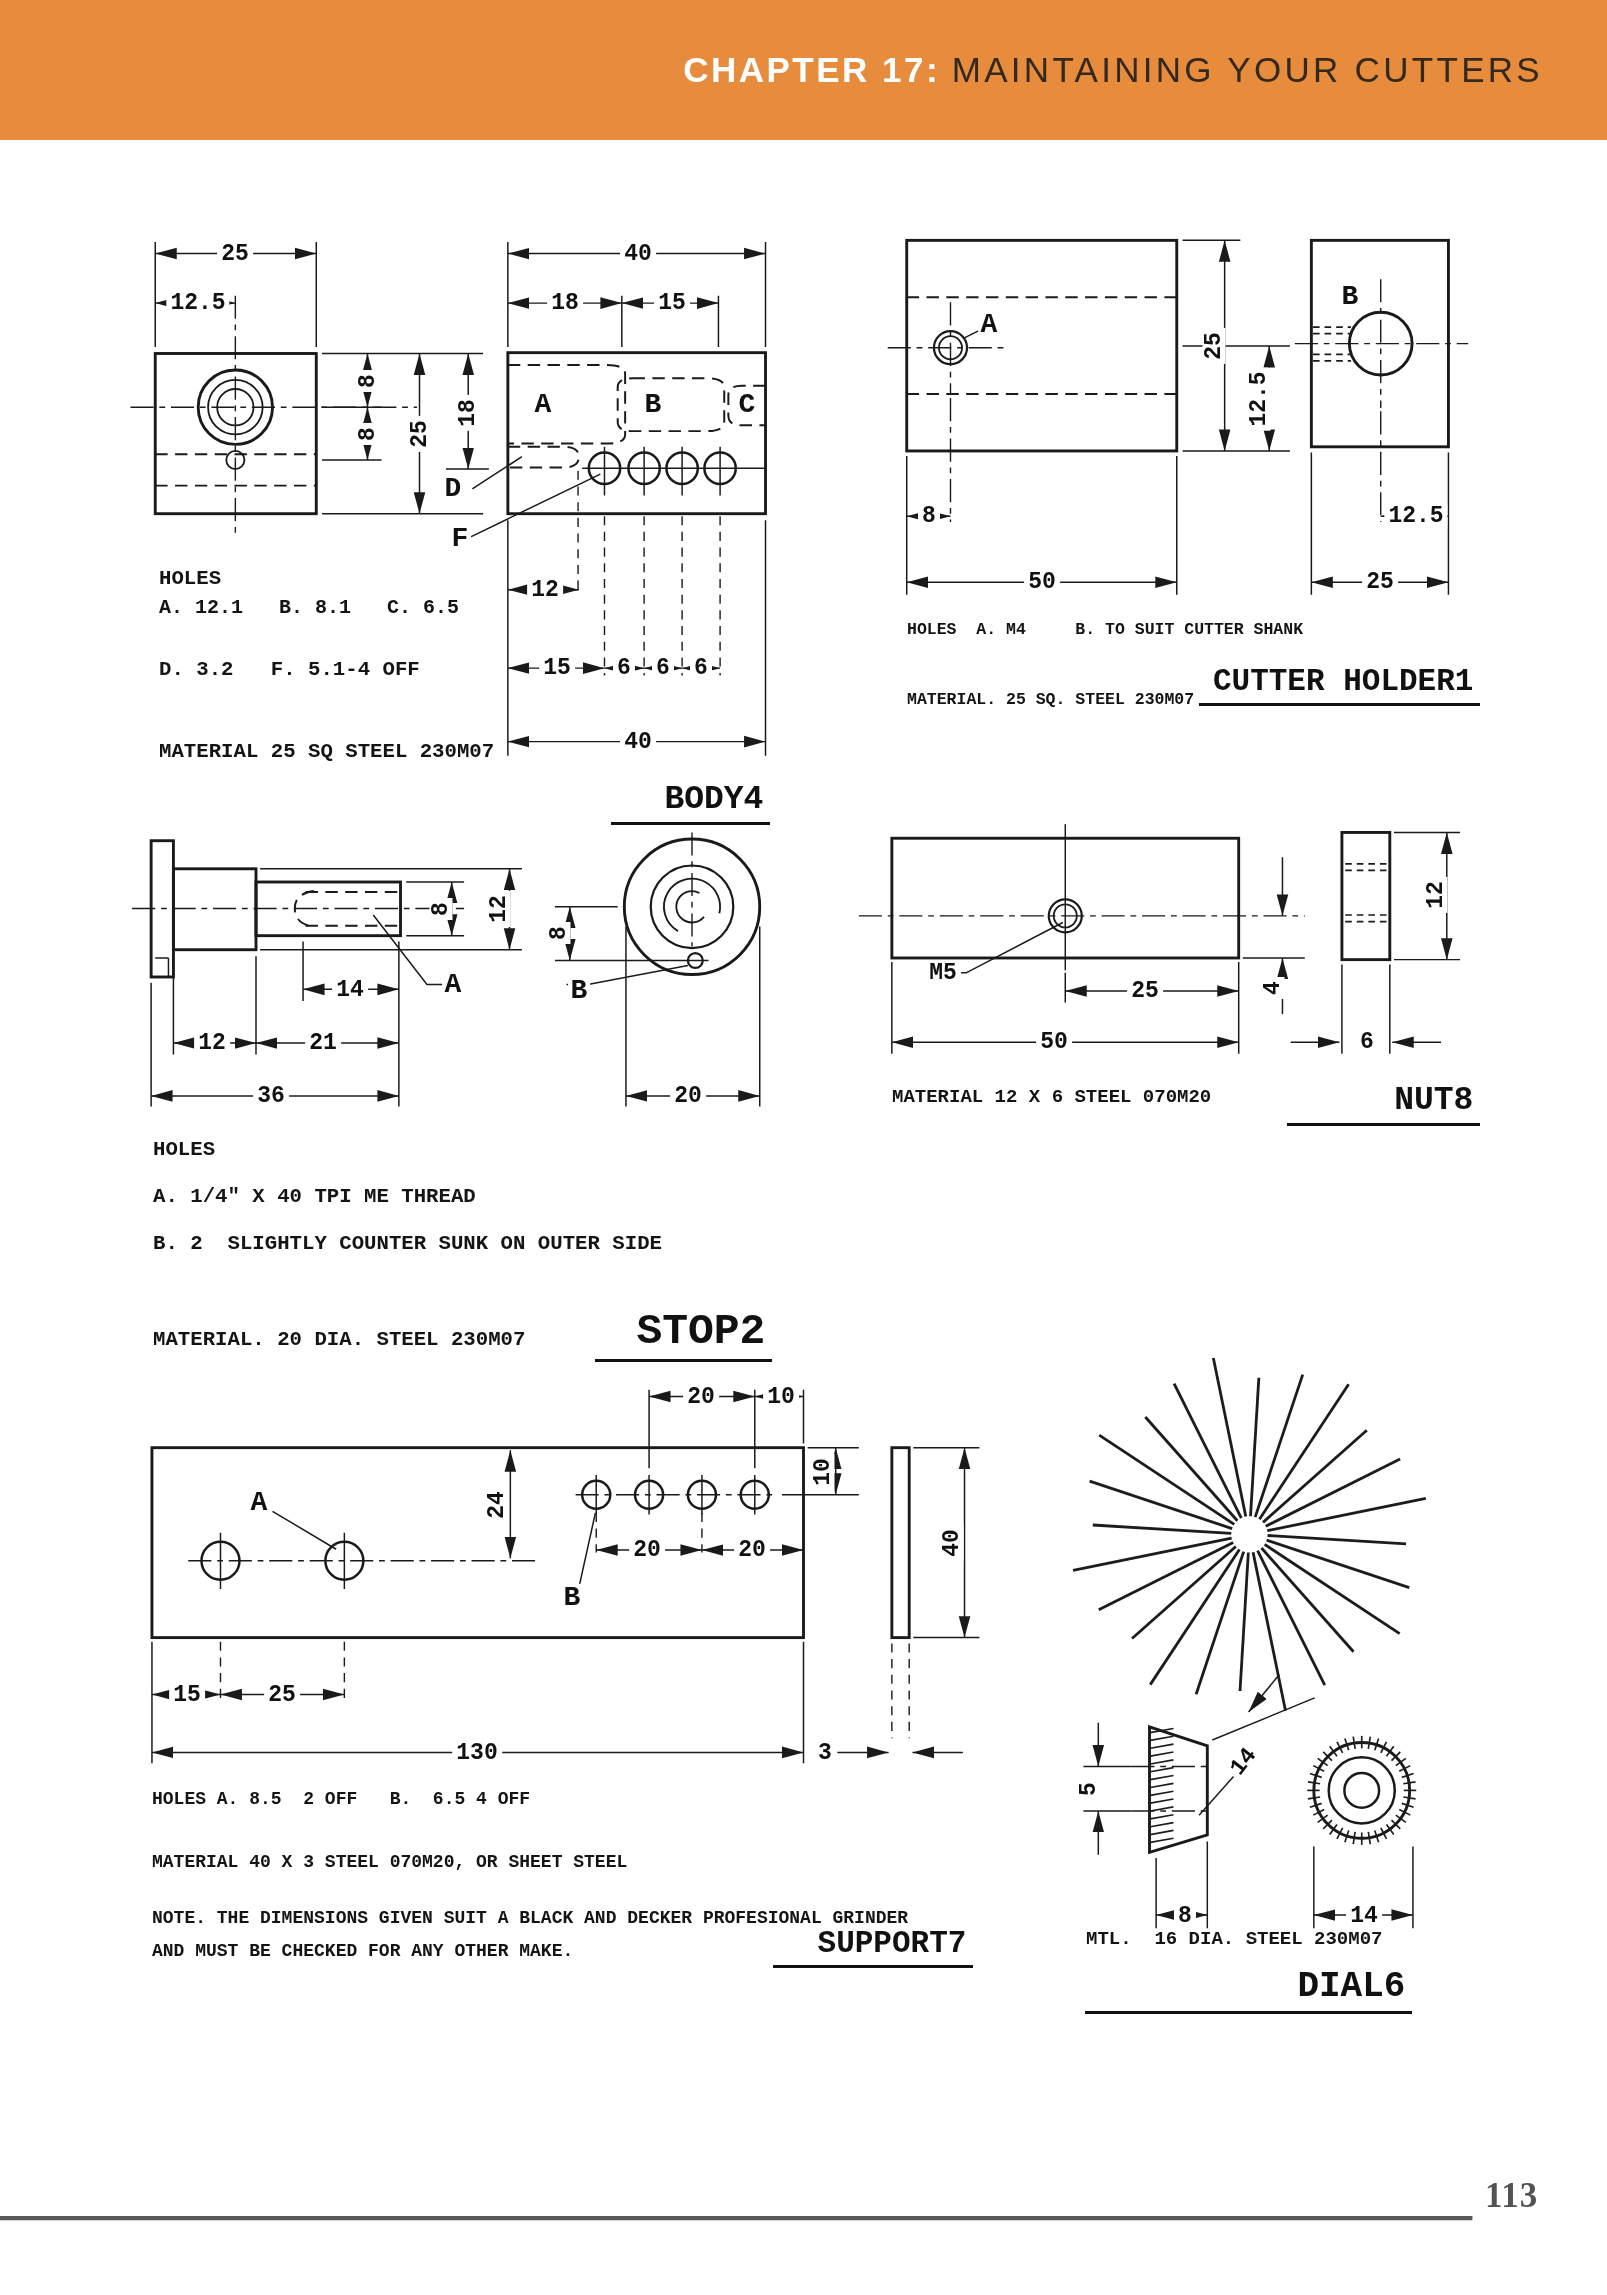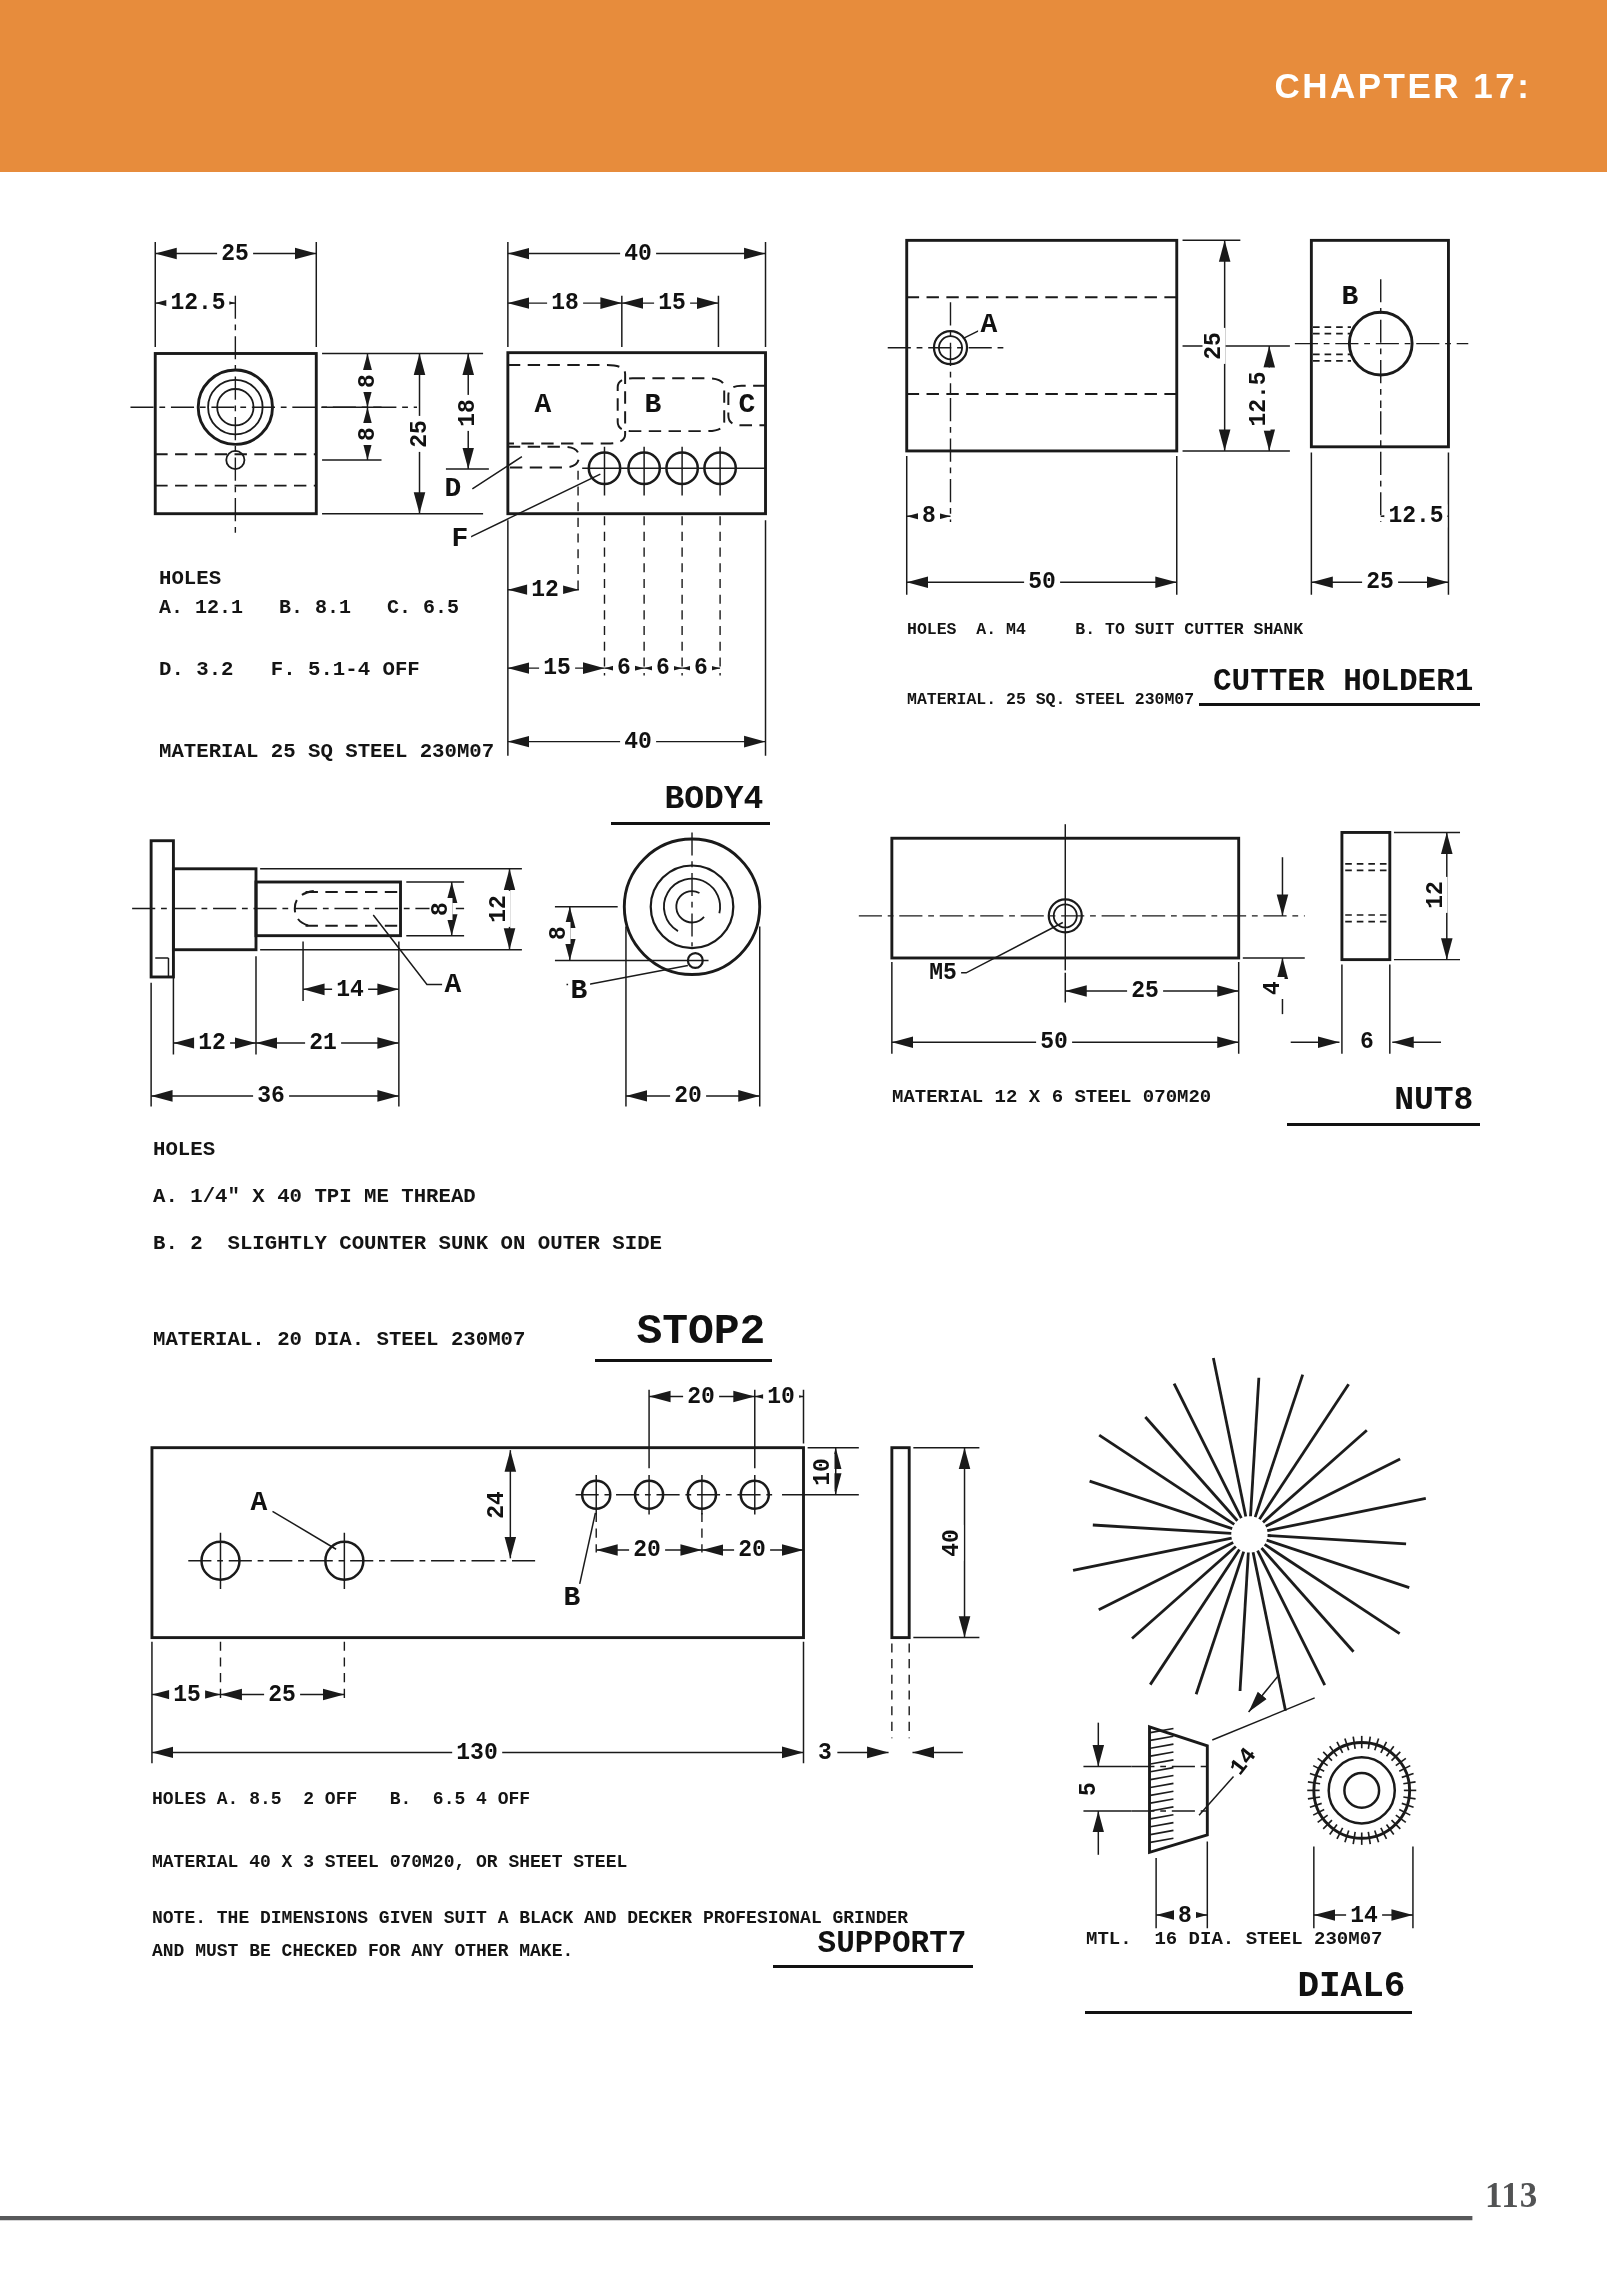--- a/index.html
+++ b/index.html
@@ -1,19 +1,19 @@
 <!DOCTYPE html>
 <html style="font-size:13.2px"><head>
 <meta charset="utf-8">
 <style>
   html,body{margin:0;padding:0;background:#fff;}
   .page{position:relative;width:1607px;height:2295px;background:#fff;overflow:hidden;
         font-family:"Liberation Mono",monospace;}
   
-  .band{position:absolute;left:0;top:0;width:1607px;height:172px;display:flex;
+  .band{position:absolute;left:0;top:0;width:1607px;height:140px;display:flex;
         align-items:center;justify-content:flex-end;padding-right:64px;box-sizing:border-box;}
   .band .prefix{font-family:"Liberation Sans",sans-serif;font-weight:800;font-size:35px;
         color:#ffffff;letter-spacing:2.5px;margin-right:11.6px;}
   .band .rest{font-family:"Liberation Sans",sans-serif;font-weight:400;font-size:35px;
         color:#35291f;letter-spacing:3.3px;}
   
   svg.art{position:absolute;left:0;top:0;}
   .o{stroke:#1a1a1a;stroke-width:3.5;fill:none;stroke-linecap:square;}
   .o2{stroke:#1a1a1a;stroke-width:3;fill:none;}
   .m{stroke:#1a1a1a;stroke-width:2.2;fill:none;}
@@ -37,20 +37,21 @@
   .pagenum{position:absolute;font-family:Liberation Serif, serif;font-weight:700;
         font-size:35px;color:#525354;letter-spacing:0.8px;}
 </style>
 </head>
 <body>
 
 <div class="page">
 
   <div class="band" style="background: rgb(231, 140, 60);">
     <span class="prefix">CHAPTER 17:</span>
+    <span class="rest">MAINTAINING YOUR CUTTERS</span>
   </div>
 
   <svg class="art" width="1607" height="2295" viewBox="0 0 1946 2779">
     <defs>
       <marker id="ar" markerUnits="userSpaceOnUse" markerWidth="30" markerHeight="18" refX="26" refY="9" orient="auto-start-reverse">
         <path d="M0,2 L26,9 L0,16 Z" fill="#1a1a1a"></path>
       </marker>
     </defs>
 
     <g>

